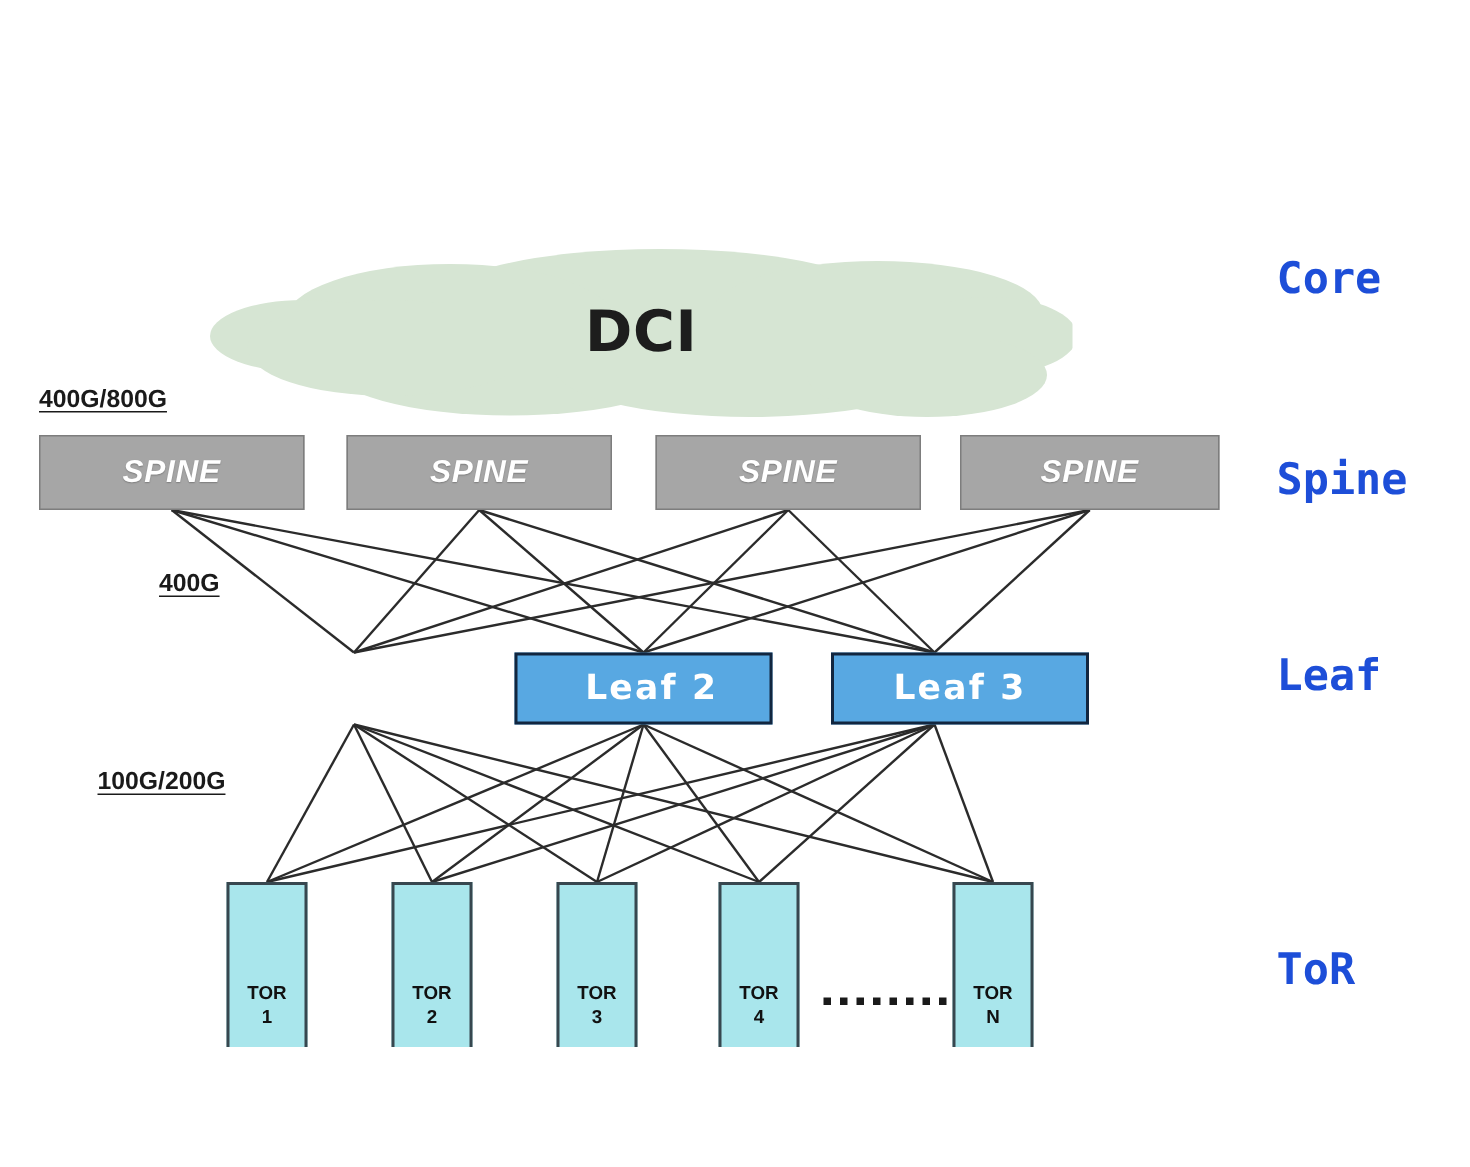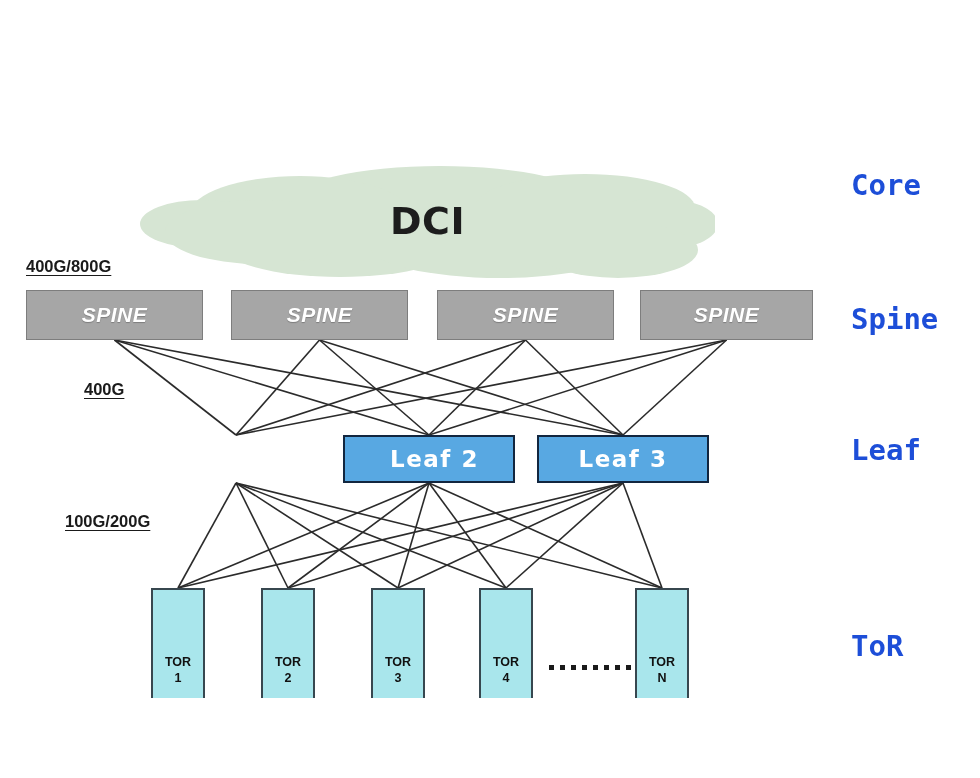--- a/index.html
+++ b/index.html
@@ -178,30 +178,30 @@
         <ellipse cx="360" cy="84" rx="130" ry="32"></ellipse>
         <ellipse cx="478" cy="88" rx="80" ry="28"></ellipse>
         <ellipse cx="120" cy="70" rx="95" ry="32"></ellipse>
         <rect x="60" y="40" width="460" height="48"></rect>
       </g>
     </svg>
     <div class="cloud-label">DCI</div>
   </div>
 
   <div class="bw" style="left:26px; top:238px;margin-top:19px;">400G/800G</div>
-  <div class="bw" style="left:84px; top:380px;">400G</div>
+  <div class="bw" style="left:106px; top:380px;">400G</div>
   <div class="bw" style="left:65px; top:512px;">100G/200G</div>
 
   <div class="node spine" style="left:26px;  top:290px; width:177px; height:50px;">SPINE</div>
   <div class="node spine" style="left:231px; top:290px; width:177px; height:50px;">SPINE</div>
   <div class="node spine" style="left:437px; top:290px; width:177px; height:50px;">SPINE</div>
   <div class="node spine" style="left:640px; top:290px; width:173px; height:50px;">SPINE</div>
 
   <div class="node leaf" style="left:343px; top:435px; width:172px; height:48px;padding-left:11px;">Leaf 2</div>
-  <div class="node leaf" style="left:537px; top:435px; width:172px; height:48px;">Leaf 3</div>
+  <div class="node leaf" style="left:554px; top:435px; width:172px; height:48px;">Leaf 3</div>
 
   <div class="node tor" style="left:151px; top:588px; width:54px; height:175px;">
     <div class="tor-inner">
       <div>TOR</div>
       <div>1</div>
     </div>
   </div>
   <div class="node tor" style="left:261px; top:588px; width:54px; height:175px;">
     <div class="tor-inner">
       <div>TOR</div>

